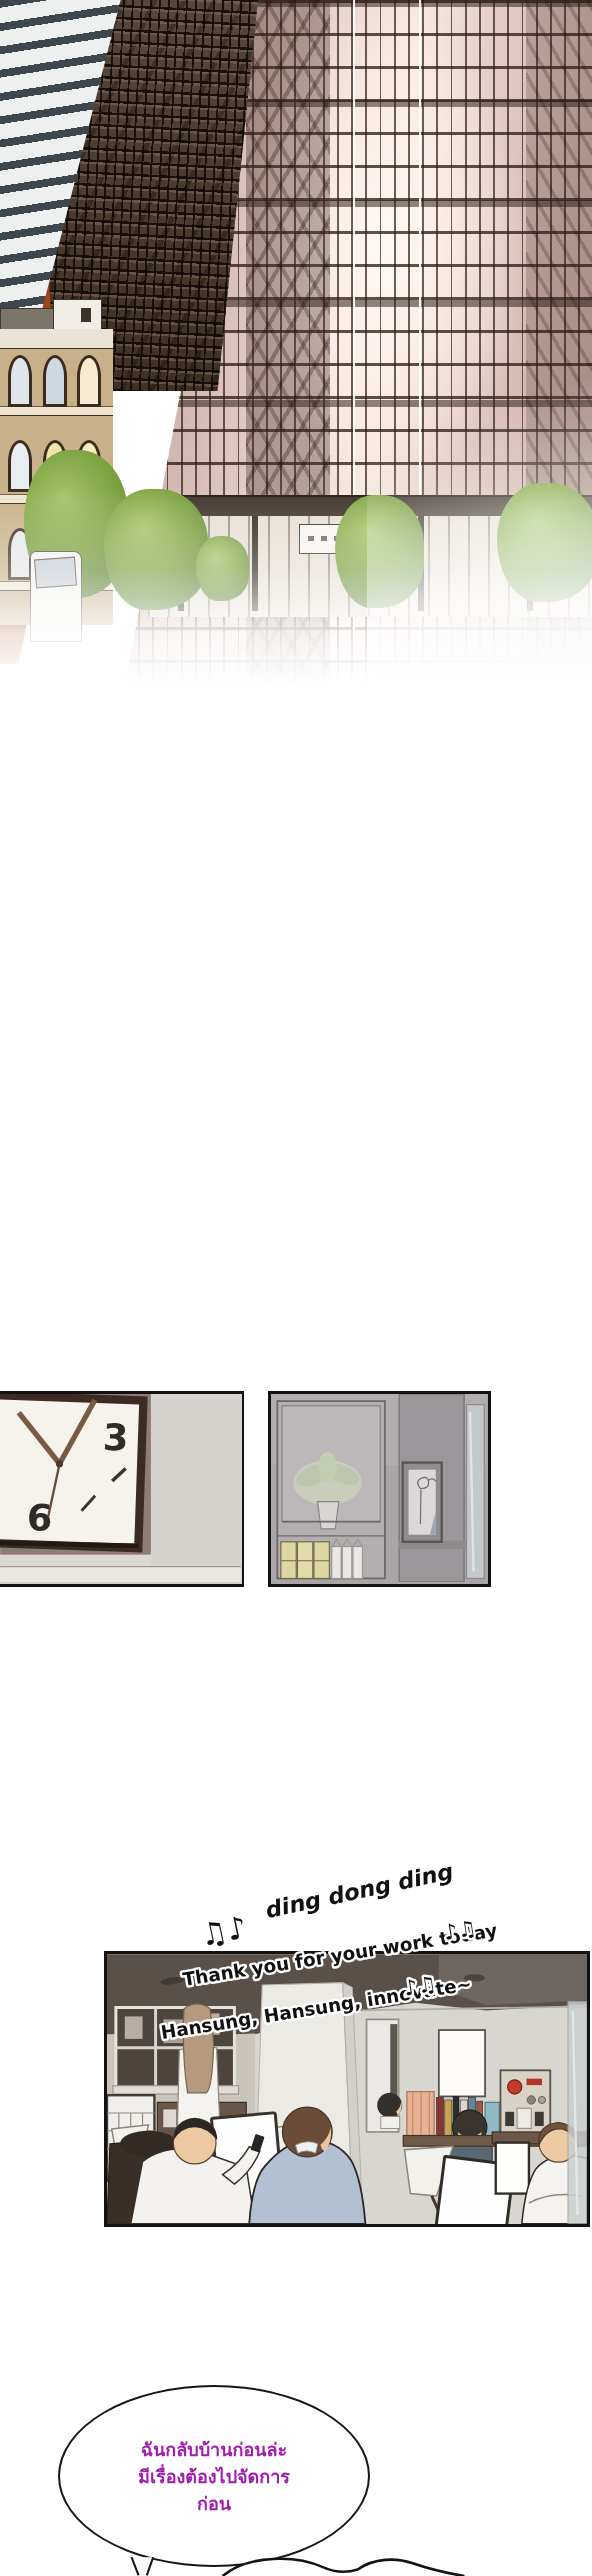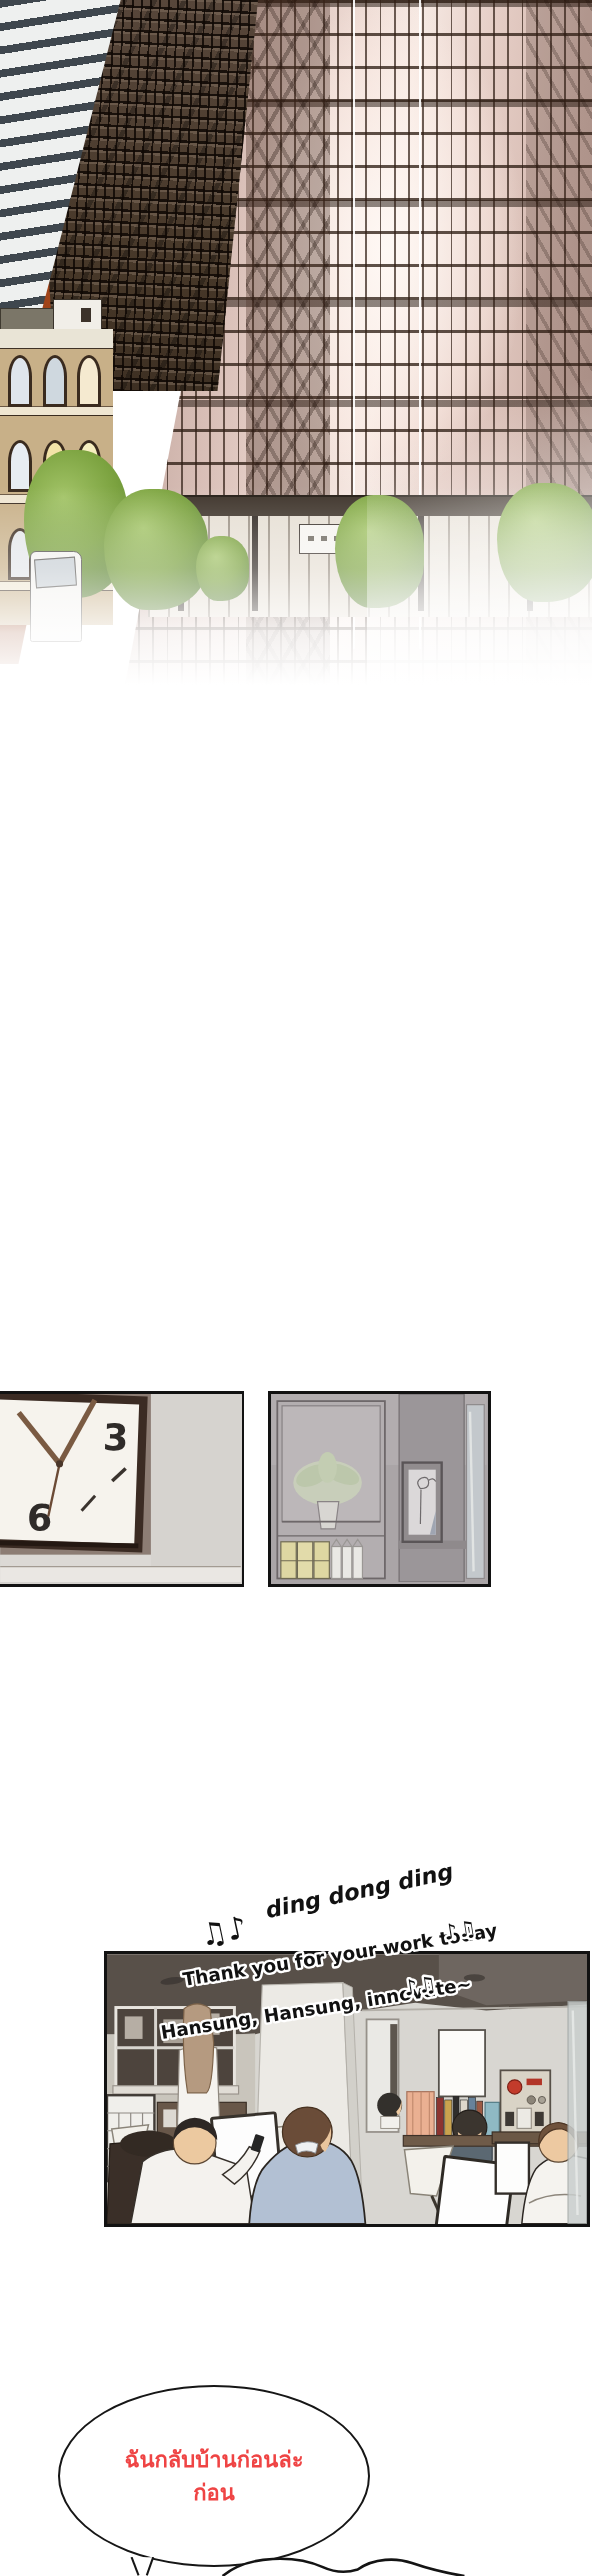--- a/index.html
+++ b/index.html
@@ -78,21 +78,21 @@
 
   .sfx-svg{overflow:visible;}
   .sfx-text{font-family:"DejaVu Sans",sans-serif;font-weight:bold;fill:#111;
         stroke:#fff;stroke-width:8px;paint-order:stroke;stroke-linejoin:round;}
   .sfx-plain{font-family:"DejaVu Sans",sans-serif;font-weight:bold;fill:#111;}
 
   
   .bubble{left:58px;top:2385px;width:308px;height:178px;background:#fff;
         border:2.4px solid var(--bubble-outline,#161616);border-radius:50%;
         display:flex;flex-direction:column;align-items:center;justify-content:center;}
-  .bubble-line{font-size:22px;font-weight:600;color:#ef4444;line-height:1.5;
+  .bubble-line{font-size:18px;font-weight:600;color:#a21caf;line-height:1.5;
         font-family:"DejaVu Sans","Liberation Sans",sans-serif;white-space:nowrap;}
 </style>
 </head>
 <body>
 
 <div class="page">
 
   <div class="abs city">
     <div class="abs sky"></div>
     <div class="abs glass-tower">
@@ -383,20 +383,21 @@
   </svg>
   <svg class="abs sfx-svg" style="left:141px;top:1986px;" width="332" height="71" viewBox="0 0 560 120">
     <g transform="rotate(-9 20 90)">
       <text x="35" y="92" font-size="31" class="sfx-text">Hansung, Hansung, innovate~</text>
       <text x="452" y="84" font-size="36" class="sfx-text">♪♫</text>
     </g>
   </svg>
 
   <div class="abs bubble">
     <span class="bubble-line">ฉันกลับบ้านก่อนล่ะ</span>
+    <span class="bubble-line">มีเรื่องต้องไปจัดการ</span>
     <span class="bubble-line">ก่อน</span>
   </div>
   <svg class="abs" style="left:121px;top:2557px;" width="41" height="19" viewBox="0 0 70 32">
     <path d="M18 0 L30 31 L44 31 L55 0 Z" fill="#ffffff"></path>
     <line x1="18" y1="0" x2="30" y2="31" stroke="#161616" stroke-width="3.5"></line>
     <line x1="55" y1="0" x2="44" y2="31" stroke="#161616" stroke-width="3.5"></line>
   </svg>
 
   <svg class="abs" style="left:213px;top:2553px;" width="264" height="23" viewBox="0 0 445 39">
     <path d="M15 39 C60 2 140 4 185 24 C205 33 225 34 244 28 C272 8 310 8 336 17 C368 28 400 35 425 39" fill="#ffffff" stroke="#141414" stroke-width="4.5"></path>

